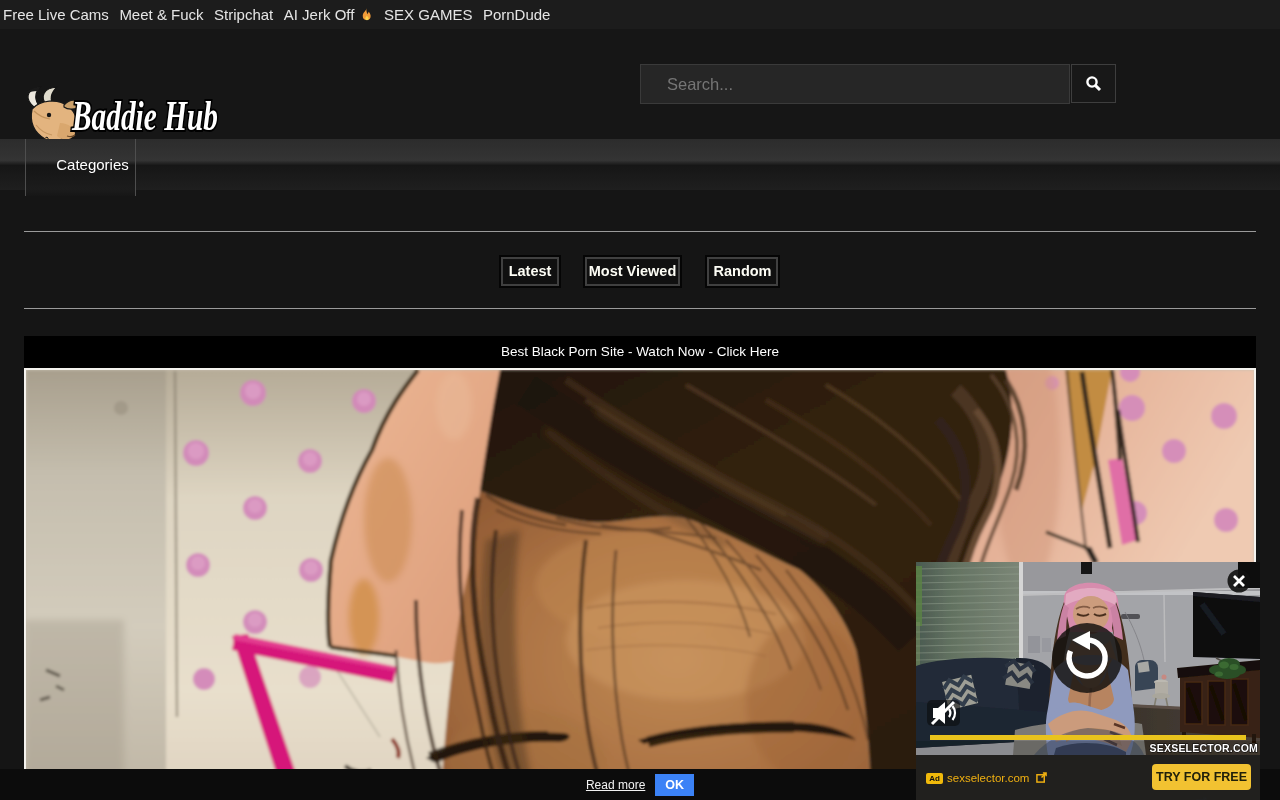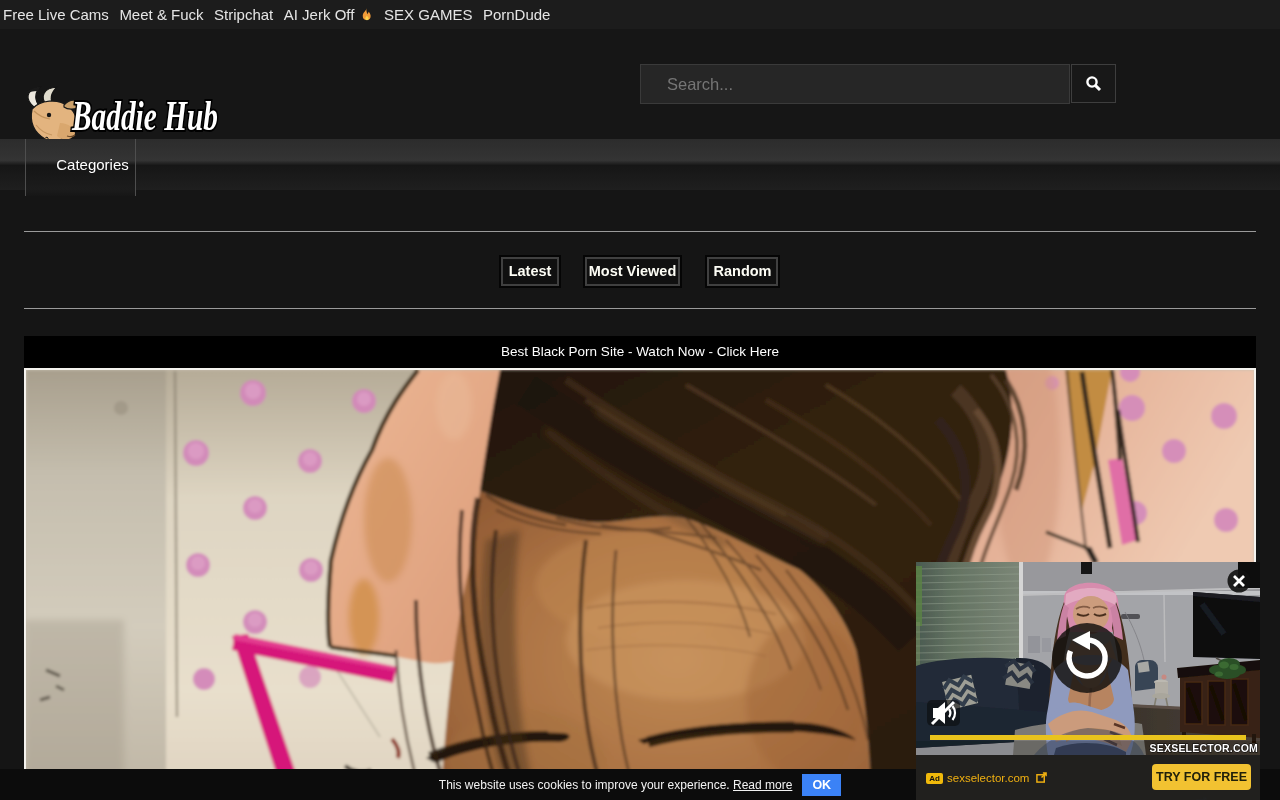--- a/index.html
+++ b/index.html
@@ -411,21 +411,20 @@
   <polygon points="17,146 22,146 29,140 29,162 22,156 17,156" fill="#fff"></polygon>
   <path d="M33 147 a7 7 0 0 1 0 8 M36.5 144 a11 11 0 0 1 0 14" stroke="#fff" stroke-width="2.2" fill="none"></path>
   <line x1="16" y1="162" x2="38" y2="140" stroke="#fff" stroke-width="3"></line>
 </g>
 <circle cx="323" cy="19" r="11.5" fill="#111" opacity="0.9"></circle>
 <path d="M318,14 L328,24 M328,14 L318,24" stroke="#fff" stroke-width="2.8"></path>
 <text x="342" y="190" text-anchor="end" font-family="Liberation Sans" font-size="10.5" font-weight="bold" fill="#fff" stroke="#000" stroke-width="0.9" paint-order="stroke" letter-spacing="0.2">SEXSELECTOR.COM</text>
 </svg>
 </div>
 <div id="cookie">
-    <span>This website uses cookies to improve your experience.&nbsp;</span>
     <span style="text-decoration:underline;">Read more</span>
     <span id="okbtn">OK</span>
   </div>
 <div id="adbar">
   <div id="adbadge">Ad</div>
   <div id="adlink">sexselector.com&nbsp; <svg width="11" height="11" viewBox="0 0 12 12" style="vertical-align:-1px">
         <rect x="1" y="3" width="8" height="8" fill="none" stroke="#f0b011" stroke-width="1.6"></rect>
         <path d="M6 6 L11 1 M7.5 1 H11 V4.5" stroke="#f0b011" stroke-width="1.6" fill="none"></path>
       </svg></div>
   <div id="trybtn">TRY FOR FREE <svg width="11" height="11" viewBox="0 0 12 12" style="vertical-align:-1px">

